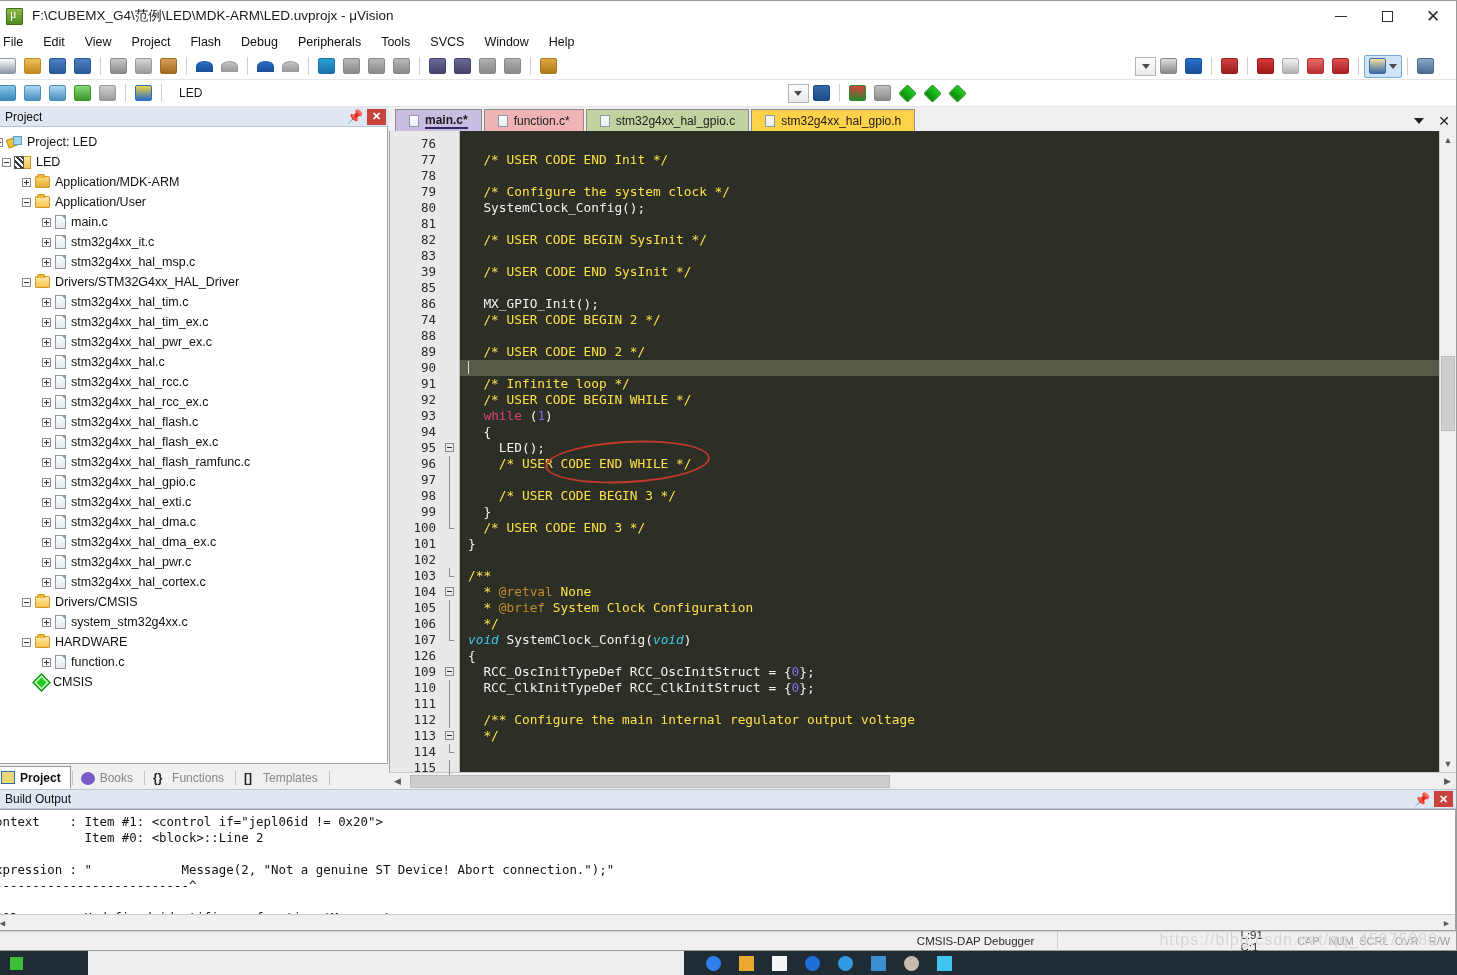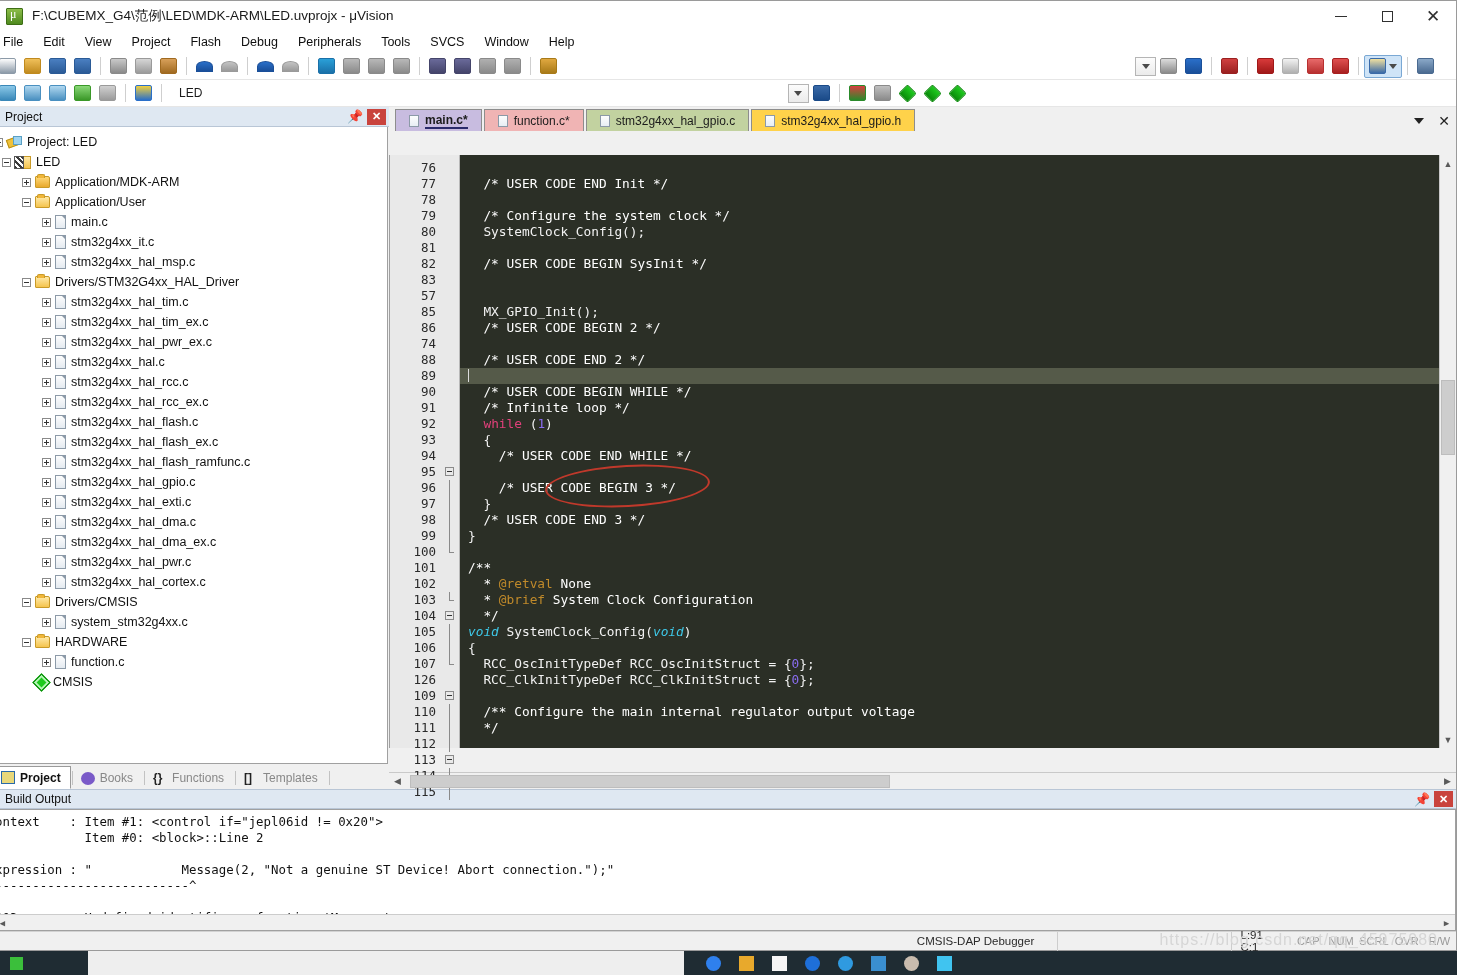--- a/index.html
+++ b/index.html
@@ -99,21 +99,21 @@
   }
   .caret-dn {
     width: 0; height: 0; border-left: 4px solid transparent;
     border-right: 4px solid transparent; border-top: 5px solid #4a4a4a;
   }
 
   
   .body-area { flex: 1; display: flex; min-height: 0; background: #f0f0f0; }
   .left-col { width: 396px; display: flex; flex-direction: column; flex: none;
               background: #f0f0f0; }
-  .right-col { flex: 1; display: flex; flex-direction: column; min-width: 0; gap: 24px; }
+  .right-col { flex: 1; display: flex; flex-direction: column; min-width: 0; }
 
   
   .panel-head {
     height: 20px; background: #dfe8f2; display: flex; align-items: center;
     flex: none; border-bottom: 1px solid #b9c6d6;
   }
   .panel-title { font-size: 12px; color: #101010; padding-left: 12px; flex:1;}
   .pin-ico { width: 16px; font-size: 13px; color:#222; text-align:center;
              font-family:"Liberation Sans",sans-serif; }
   .close-sq {
@@ -262,21 +262,21 @@
     border-left:1px solid #8a8a8a; border-bottom:1px solid #8a8a8a;
   }
   .code {
     flex:1; background:#2b2f26; position:relative; overflow:hidden;
     font-family: "DejaVu Sans Mono", monospace; font-size: 12.8px;
     padding-top:5px; min-width:0;
   }
   .cline { height:16px; line-height:16px; white-space:pre; padding-left:8px;
            color:#d8d8d8; }
   .cline.cur { background:#555a49; }
-  .cmt { color:#ffffff; }
+  .cmt { color:#fde047; }
   .kw  { color:#e0407a; }
   .num { color:#8a6df0; }
   .typ { color:#3ec8e8; font-style: italic; }
   .doc { color:#c08a2a; }
   .plain { color:#f2f2f2; }
   .caret-blk {
     display:inline-block; width:1px; height:13px; background:#dcdcdc;
     vertical-align:-2px;
   }
   .ellipse {
@@ -840,21 +840,21 @@
         <div class="codewrap">
           <div class="gutter" id="gutter">
               <div class="gline">76</div>
               <div class="gline">77</div>
               <div class="gline">78</div>
               <div class="gline">79</div>
               <div class="gline">80</div>
               <div class="gline">81</div>
               <div class="gline">82</div>
               <div class="gline">83</div>
-              <div class="gline">57</div>
+              <div class="gline">39</div>
               <div class="gline">85</div>
               <div class="gline">86</div>
               <div class="gline">74</div>
               <div class="gline">88</div>
               <div class="gline">89</div>
               <div class="gline">90</div>
               <div class="gline">91</div>
               <div class="gline">92</div>
               <div class="gline">93</div>
               <div class="gline">94</div>
@@ -961,30 +961,32 @@
           <div class="code" id="code">
             <div class="ellipse"></div>
           <div class="cline">&nbsp;</div>
               <div class="cline"><span class="cmt">  /* USER CODE END Init */</span></div>
               <div class="cline">&nbsp;</div>
               <div class="cline"><span class="cmt">  /* Configure the system clock */</span></div>
               <div class="cline"><span class="plain">  SystemClock_Config();</span></div>
               <div class="cline">&nbsp;</div>
               <div class="cline"><span class="cmt">  /* USER CODE BEGIN SysInit */</span></div>
               <div class="cline">&nbsp;</div>
+              <div class="cline"><span class="cmt">  /* USER CODE END SysInit */</span></div>
               <div class="cline">&nbsp;</div>
               <div class="cline"><span class="plain">  MX_GPIO_Init();</span></div>
               <div class="cline"><span class="cmt">  /* USER CODE BEGIN 2 */</span></div>
               <div class="cline">&nbsp;</div>
               <div class="cline"><span class="cmt">  /* USER CODE END 2 */</span></div>
               <div class="cline cur"><span class="caret-blk"></span></div>
+              <div class="cline"><span class="cmt">  /* Infinite loop */</span></div>
               <div class="cline"><span class="cmt">  /* USER CODE BEGIN WHILE */</span></div>
-              <div class="cline"><span class="cmt">  /* Infinite loop */</span></div>
               <div class="cline"><span class="plain">  </span><span class="kw">while</span><span class="plain"> (</span><span class="num">1</span><span class="plain">)</span></div>
               <div class="cline"><span class="plain">  {</span></div>
+              <div class="cline"><span class="plain">    LED();</span></div>
               <div class="cline"><span class="cmt">    /* USER CODE END WHILE */</span></div>
               <div class="cline">&nbsp;</div>
               <div class="cline"><span class="cmt">    /* USER CODE BEGIN 3 */</span></div>
               <div class="cline"><span class="plain">  }</span></div>
               <div class="cline"><span class="cmt">  /* USER CODE END 3 */</span></div>
               <div class="cline"><span class="plain">}</span></div>
               <div class="cline">&nbsp;</div>
               <div class="cline"><span class="cmt">/**</span></div>
               <div class="cline"><span class="cmt">  * </span><span class="doc">@retval</span><span class="cmt"> None</span></div>
               <div class="cline"><span class="cmt">  * </span><span class="doc">@brief</span><span class="cmt"> System Clock Configuration</span></div>

